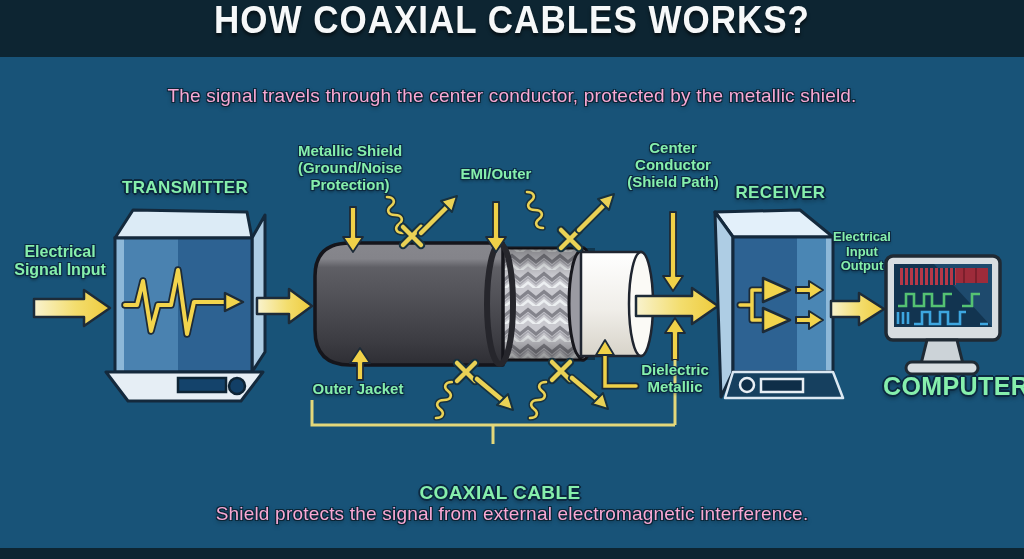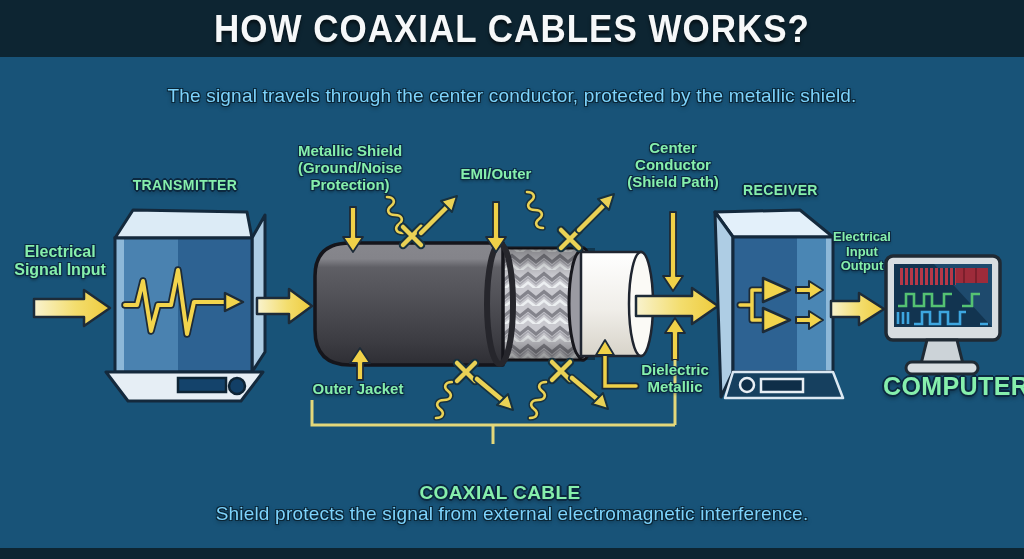--- a/index.html
+++ b/index.html
@@ -1,37 +1,37 @@
 <!DOCTYPE html>
 <html><head>
 <meta charset="utf-8">
 <style>
   html,body{margin:0;padding:0;background:#0a1c28;}
   #stage{
     position:relative;width:1024px;height:559px;overflow:hidden;
     background:#185378;font-family:"Liberation Sans",sans-serif;
   }
   .band{position:absolute;left:0;width:1024px;background:#0d2532;}
-  #title-band{top:0;height:57px;display:flex;align-items:center;justify-content:center;}
+  #title-band{top:0;height:57px;display:flex;align-items:flex-start;justify-content:center;}
   #bottom-band{top:548px;height:11px;}
   #main-title{
     color:#f6f8f9;font-size:35px;font-weight:bold;letter-spacing:1px;
     transform:scaleY(1.12);white-space:nowrap;
     text-shadow:0 2px 3px rgba(0,0,0,.55);
   }
   .caption{
-    position:absolute;left:0;width:1024px;text-align:center;color:#7dd3fc;
+    position:absolute;left:0;width:1024px;text-align:center;color:#f9a8d4;
     font-size:19px;font-weight:400;letter-spacing:.2px;
     text-shadow:-1px -1px 0 #0a2434,1px -1px 0 #0a2434,-1px 1px 0 #0a2434,1px 1px 0 #0a2434,0 2px 4px rgba(0,0,0,.5);
   }
   #subtitle{top:85px;}
   #footer-caption{top:503px;}
   .label{position:absolute;text-align:center;color:#86efac;line-height:1.13;}
   .node-label{
-    font-size:14px;font-weight:bold;letter-spacing:.4px;
+    font-size:17px;font-weight:bold;letter-spacing:.4px;
     text-shadow:-2px 0 0 #0c2941,2px 0 0 #0c2941,0 -2px 0 #0c2941,0 2px 0 #0c2941,
                 -1px -1px 0 #0c2941,1px 1px 0 #0c2941,-1px 1px 0 #0c2941,1px -1px 0 #0c2941,
                 0 3px 4px rgba(0,0,0,.45);
   }
   .part-label{
     font-size:15px;font-weight:700;
     text-shadow:-1px -1px 0 #0c2941,1px -1px 0 #0c2941,-1px 1px 0 #0c2941,1px 1px 0 #0c2941,0 2px 3px rgba(0,0,0,.5);
   }
   .small-label{font-size:13px;}
   svg{position:absolute;left:0;top:0;}

